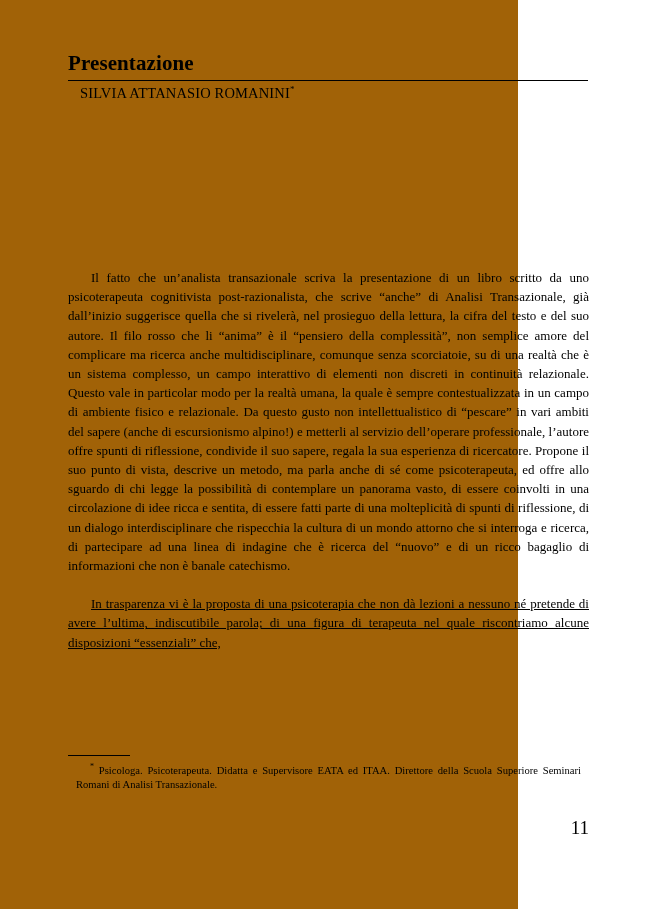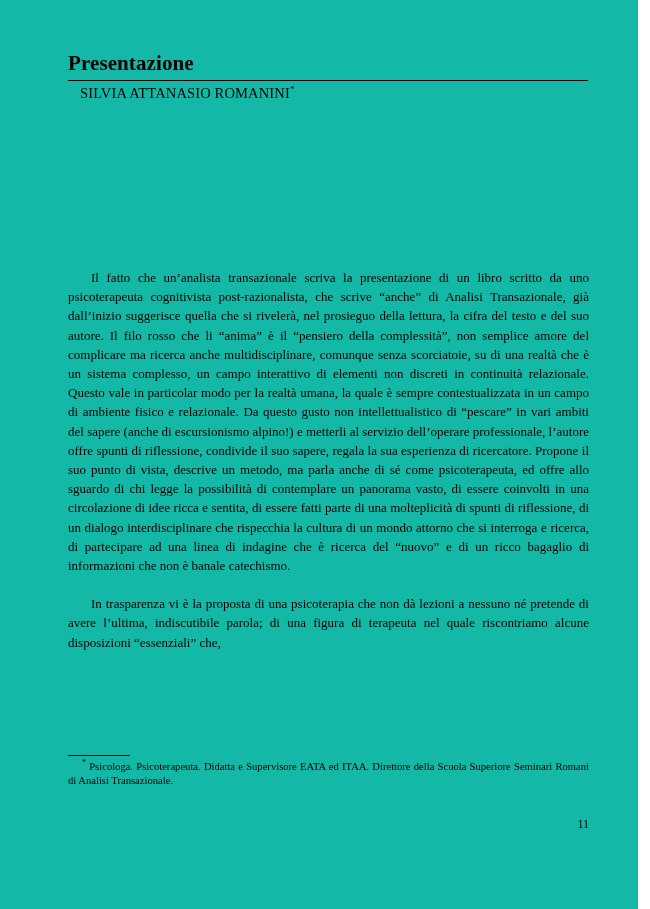--- a/index.html
+++ b/index.html
@@ -13,23 +13,23 @@
     font-family: "Liberation Serif", "DejaVu Serif", serif;
     color: #000000;
     position: relative;
     overflow: hidden;
   }
 
   .page {
     position: absolute;
     left: 0;
     top: 0;
-    width: 638px;
+    width: 518px;
     height: 909px;
-    background: #14b8a6;
+    background: #a16207;
   }
 
   
   .header {
     position: absolute;
     left: 68px;
     top: 52px;
     width: 520px;
   }
   .doc-title {
@@ -71,56 +71,57 @@
     text-align: justify;
     text-justify: inter-word;
     hyphens: manual;
   }
   .body-text p {
     margin: 0;
     text-indent: 23px;
   }
   .body-text p.spaced {
     margin-top: 19px;
+    text-decoration: underline;
   }
 
   
   .footnote {
     position: absolute;
     left: 68px;
     top: 755px;
     width: 521px;
   }
   .footnote-rule {
     width: 62px;
     height: 1px;
     background: #000000;
     margin: 0 0 4px 0;
   }
   .footnote-text {
     font-size: 10.6px;
     line-height: 13.6px;
     text-align: justify;
-    margin: 0;
+    margin: 8px;
     text-indent: 14px;
   }
   .footnote-text .fn-marker {
     font-size: 8px;
     vertical-align: super;
     line-height: 0;
   }
 
   
   .page-number {
     position: absolute;
     left: 68px;
     top: 818px;
     width: 521px;
     text-align: right;
-    font-size: 12px;
+    font-size: 19px;
     line-height: 1;
   }
 </style>
 </head>
 <body>
 
 <div class="page">
 
   <div class="header">
     <h1 class="doc-title">Presentazione</h1>

